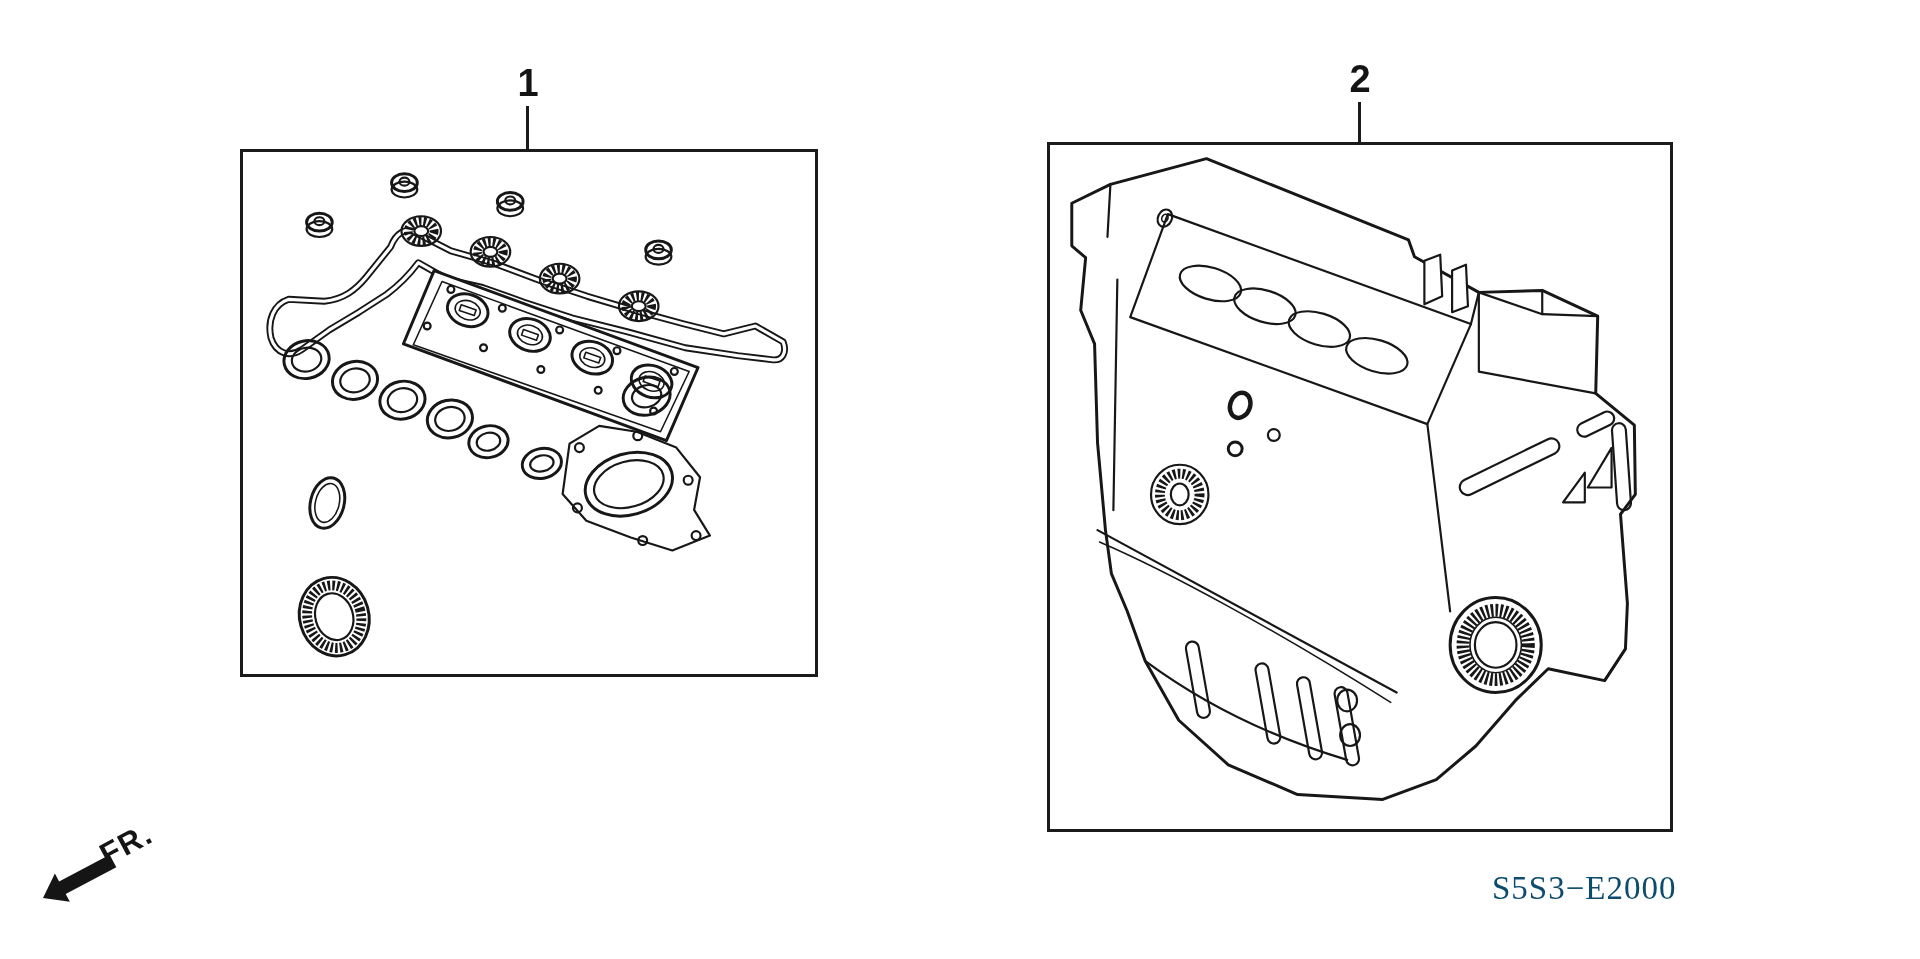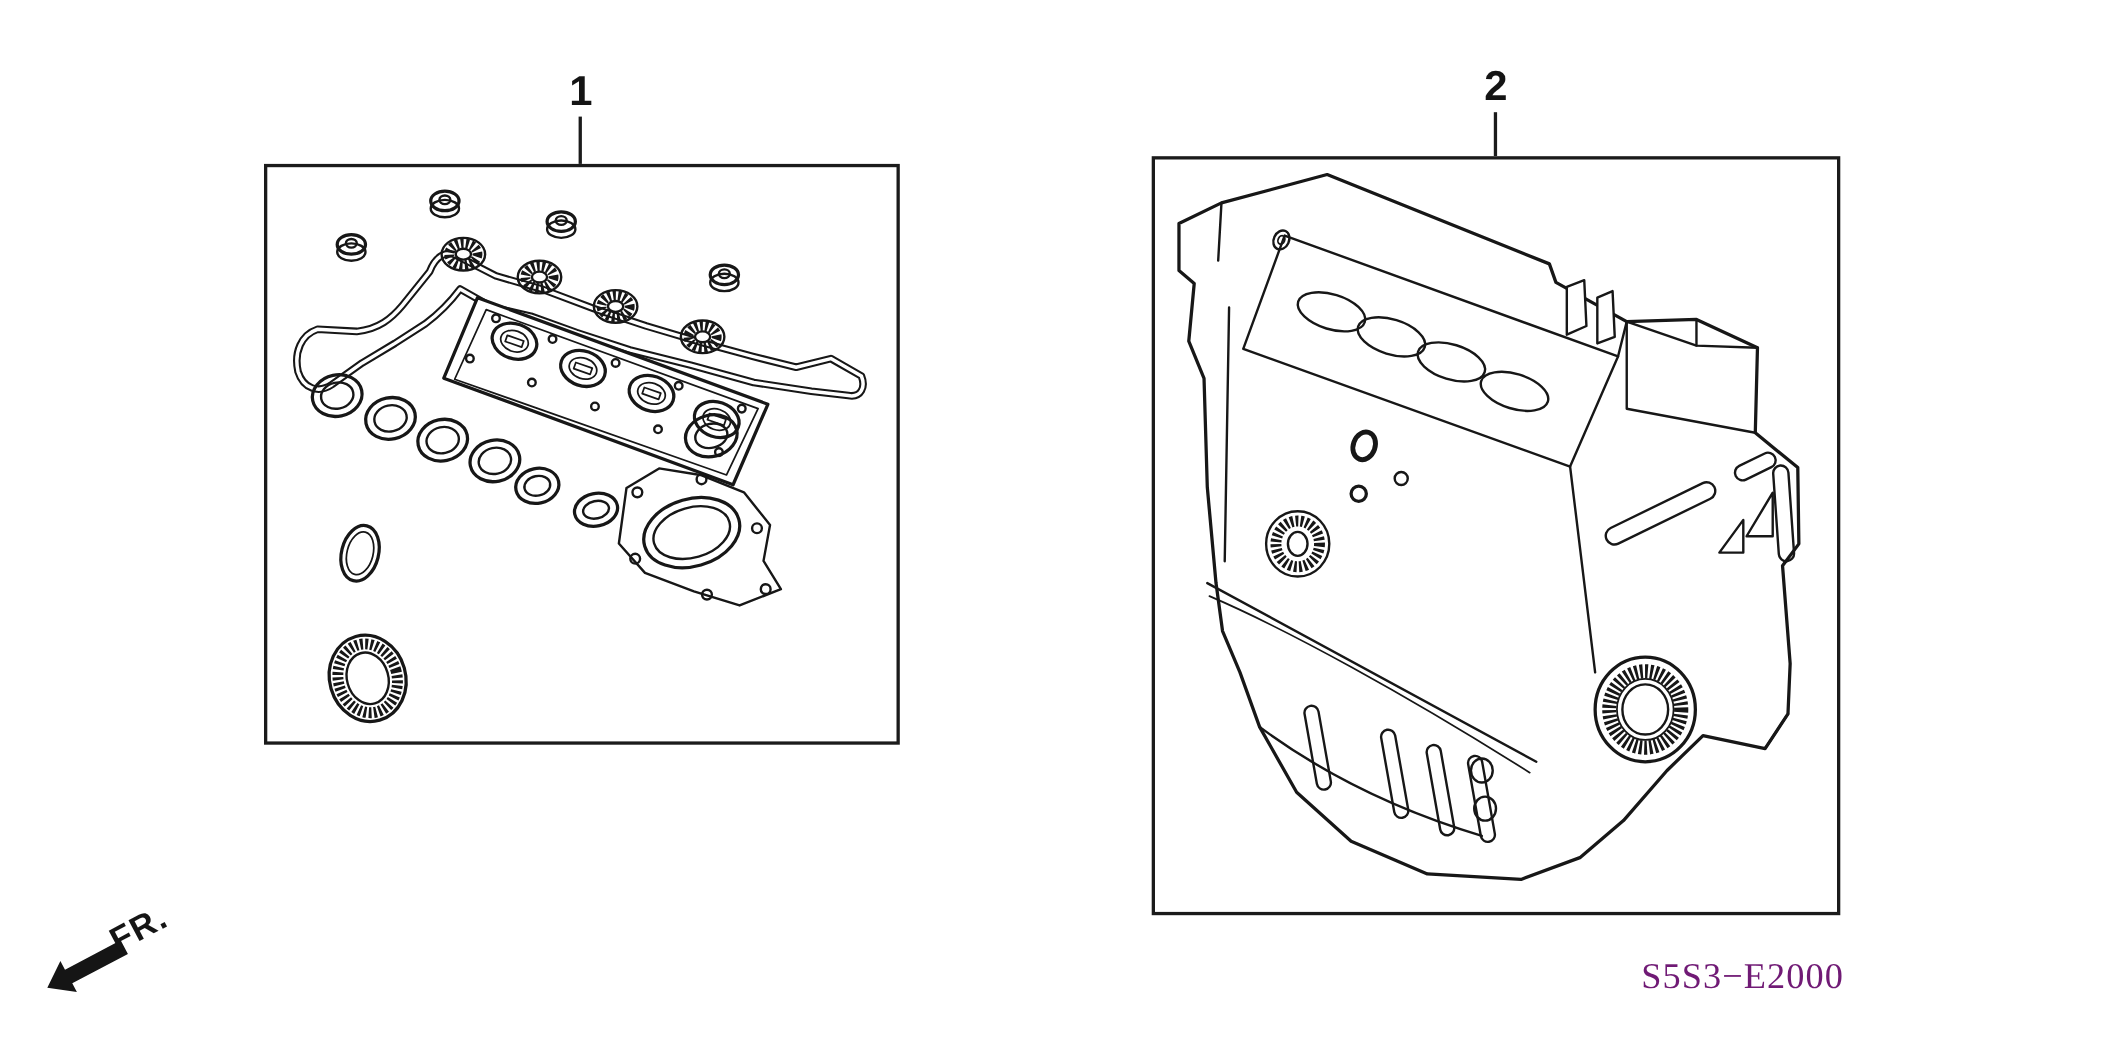--- a/index.html
+++ b/index.html
@@ -15,21 +15,21 @@
   .part-box svg{position:absolute;left:0;top:0;width:100%;height:100%;}
   .callout-label{
     position:absolute;transform:translateX(-50%);
     font-size:38px;font-weight:600;line-height:1;color:#141414;
     font-family:"Liberation Sans",sans-serif;cursor:pointer;
   }
   .callout-line{position:absolute;width:2.5px;background:#1b1b1b;}
   .part-code{
     position:absolute;left:1492px;top:870px;
     font-family:"Liberation Serif",serif;font-size:33px;font-weight:500;
-    letter-spacing:1px;color:#701a75;white-space:nowrap;text-align:right;
+    letter-spacing:1px;color:#0c4a6e;white-space:nowrap;text-align:right;
   }
   .fr-marker{position:absolute;left:8px;top:820px;width:180px;height:125px;}
   
   .ln{fill:none;stroke:#171717;stroke-linecap:round;stroke-linejoin:round;}
   .w1{stroke-width:1.6;} .w2{stroke-width:2.2;} .w3{stroke-width:3;} .w4{stroke-width:4.5;}
   .fw{fill:#ffffff;}
   .band-o{fill:none;stroke:#171717;stroke-width:7;stroke-linejoin:round;stroke-linecap:round;}
   .band-i{fill:none;stroke:#ffffff;stroke-width:3.2;stroke-linejoin:round;stroke-linecap:round;}
   .crimp{fill:none;stroke:#171717;stroke-dasharray:2.6 2.1;}
 </style>

